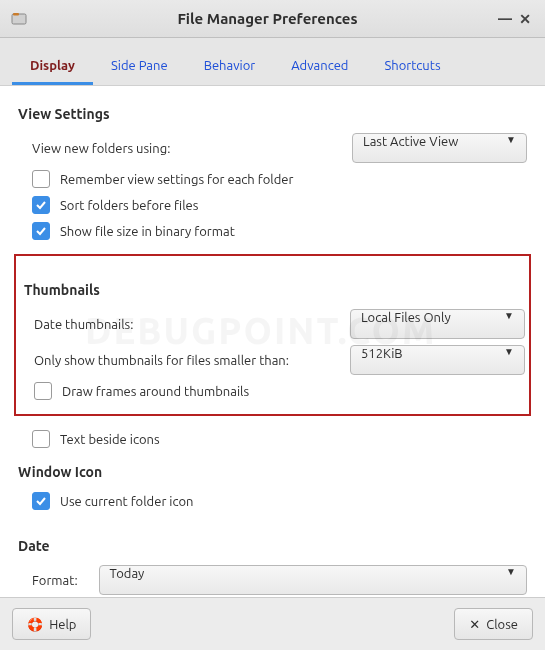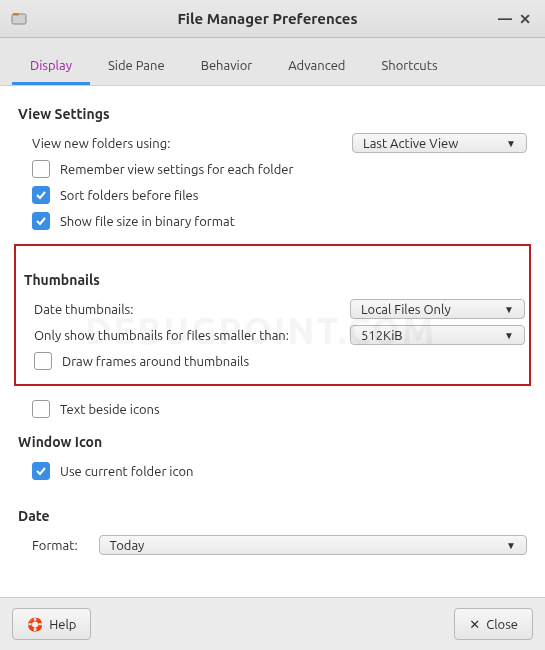--- a/index.html
+++ b/index.html
@@ -9,37 +9,37 @@
     .titlebar { height: 38px; background: linear-gradient(#e9e9e9,#dedede);
                 border-bottom: 1px solid #bfbfbf; display: flex; align-items: center;
                 padding: 0 10px; }
     .titlebar .app-icon { width: 18px; height: 18px; margin-right: 12px;
                           display: flex; align-items: center; justify-content: center; }
     .titlebar .title { flex: 1; text-align: center; font-weight: 600; font-size: 15px; }
     .titlebar .win-btn { width: 20px; text-align: center; cursor: pointer;
                          font-weight: 700; font-size: 14px; color: #444; }
     .tabbar { display: flex; padding: 10px 12px 0 12px; border-bottom: 1px solid #d0d0d0;
               background: #e6e6e6; }
-    .tab { padding: 10px 18px; font-size: 13px; cursor: pointer; color: #404040;
+    .tab { padding: 10px 18px; font-size: 13px; cursor: pointer; color: #1d4ed8;
            border-bottom: 3px solid transparent; }
-    .tab.active { border-bottom-color: #3b8ee6; color: #a21caf; font-weight: 400; text-align: right; }
+    .tab.active { border-bottom-color: #3b8ee6; color: #7f1d1d; font-weight: 700; text-align: right; }
     .content { flex: 1; overflow-y: auto; background: #fff; padding: 14px 18px 10px 18px; }
     .section-title { font-weight: 700; font-size: 14px; margin: 6px 0 8px 0; }
     .row { display: flex; align-items: center; justify-content: space-between;
            padding: 3px 0 3px 14px; }
     .checkbox-row { display: flex; align-items: center; padding: 4px 0 4px 14px; }
     .checkbox { width: 18px; height: 18px; border: 1px solid #9a9a9a; border-radius: 3px;
                 margin-right: 10px; display: flex; align-items: center;
                 justify-content: center; cursor: pointer; background: #fff; }
     .checkbox.checked { background: #3b8ee6; border-color: #3b8ee6; }
     .checkbox.checked svg { display: block; }
     .checkbox svg { display: none; }
-    .select { min-width: 175px; height: 20px; border: 1px solid #b8b8b8;
+    .select { min-width: 175px; height: 30px; border: 1px solid #b8b8b8;
               border-radius: 4px; background: linear-gradient(#f7f7f7,#e9e9e9);
-              padding: 0 10px; display: flex; align-items: center;
+              padding: 0 10px; display: flex; align-items: flex-start;
               justify-content: space-between; cursor: pointer; }
     .select.flex { flex: 1; }
     .select .arrow { font-size: 10px; color: #333; }
     .highlight-box { border: 2px solid #b52020; padding: 20px 4px 10px 4px;
                      margin: 10px -4px 10px -4px; }
     .footer { display: flex; justify-content: space-between; padding: 10px 12px;
               background: #ececec; border-top: 1px solid #ccc; }
     .btn { height: 32px; padding: 0 14px; border: 1px solid #b8b8b8;
            border-radius: 4px; background: linear-gradient(#f7f7f7,#e6e6e6);
            display: flex; align-items: center; cursor: pointer; font-size: 13px; }

